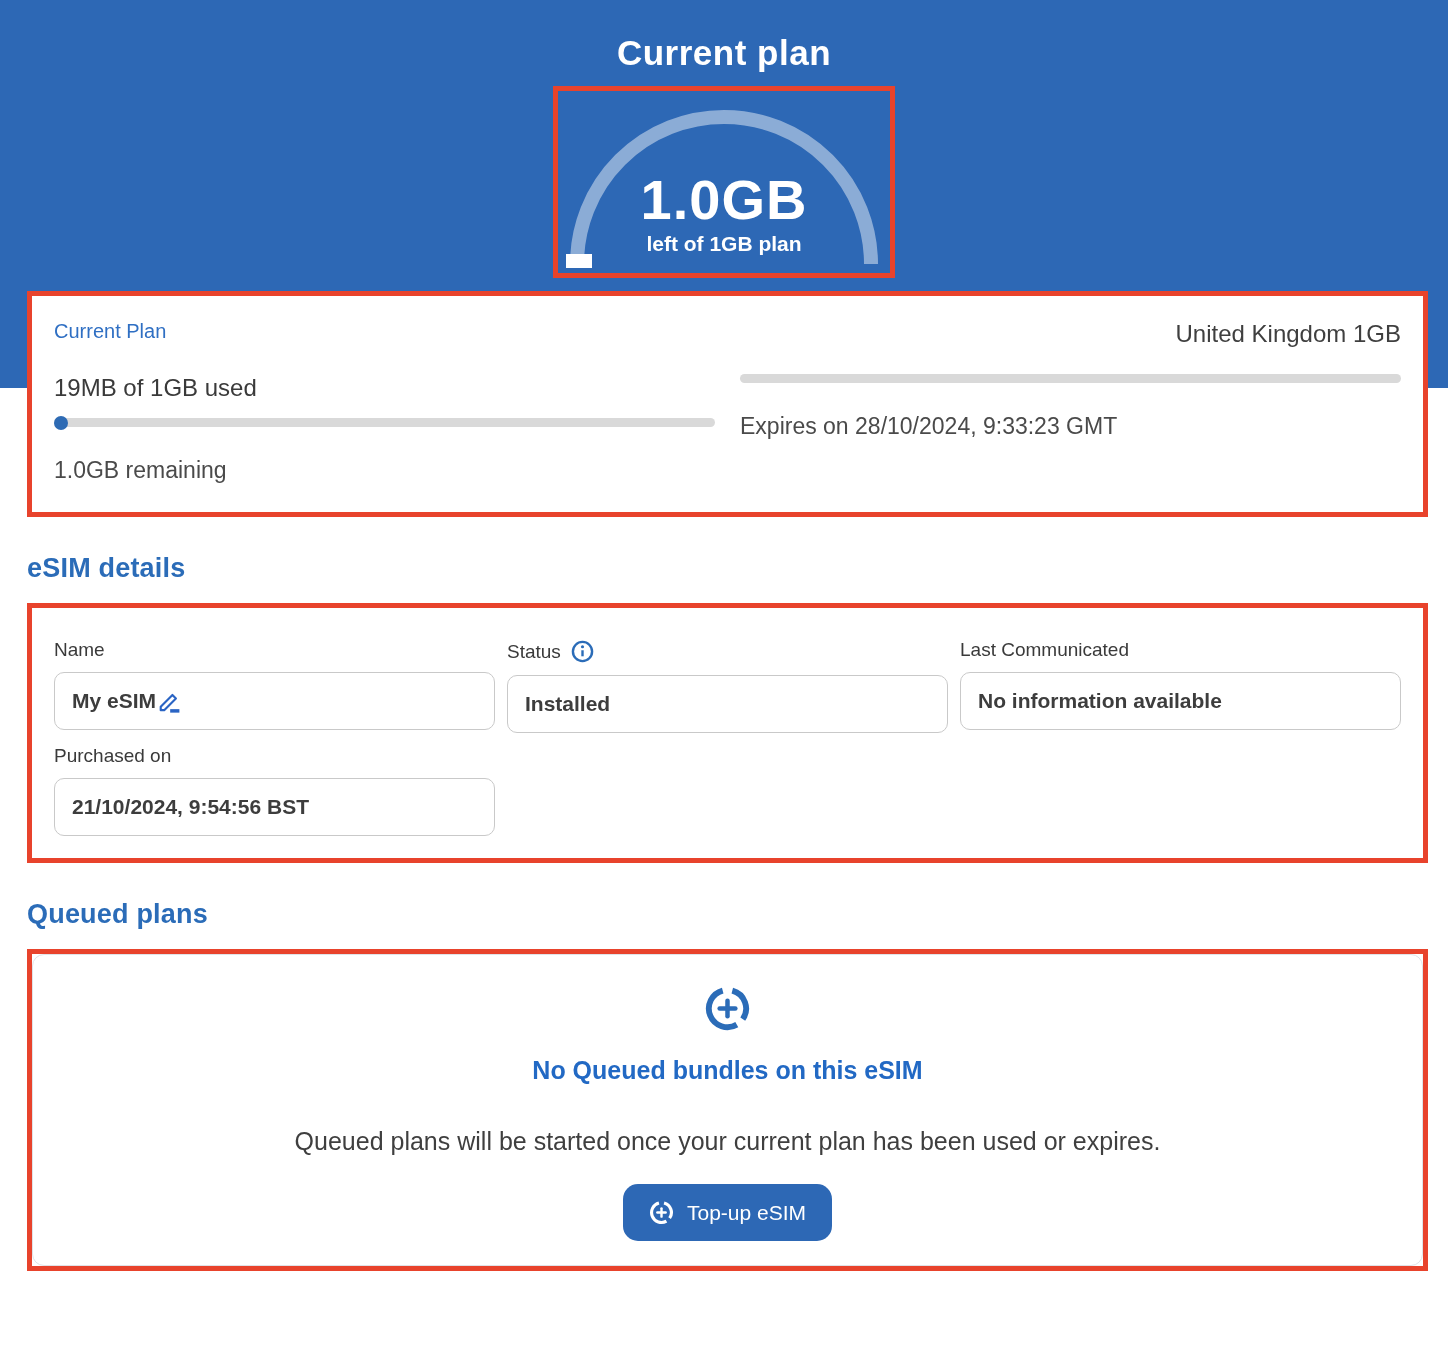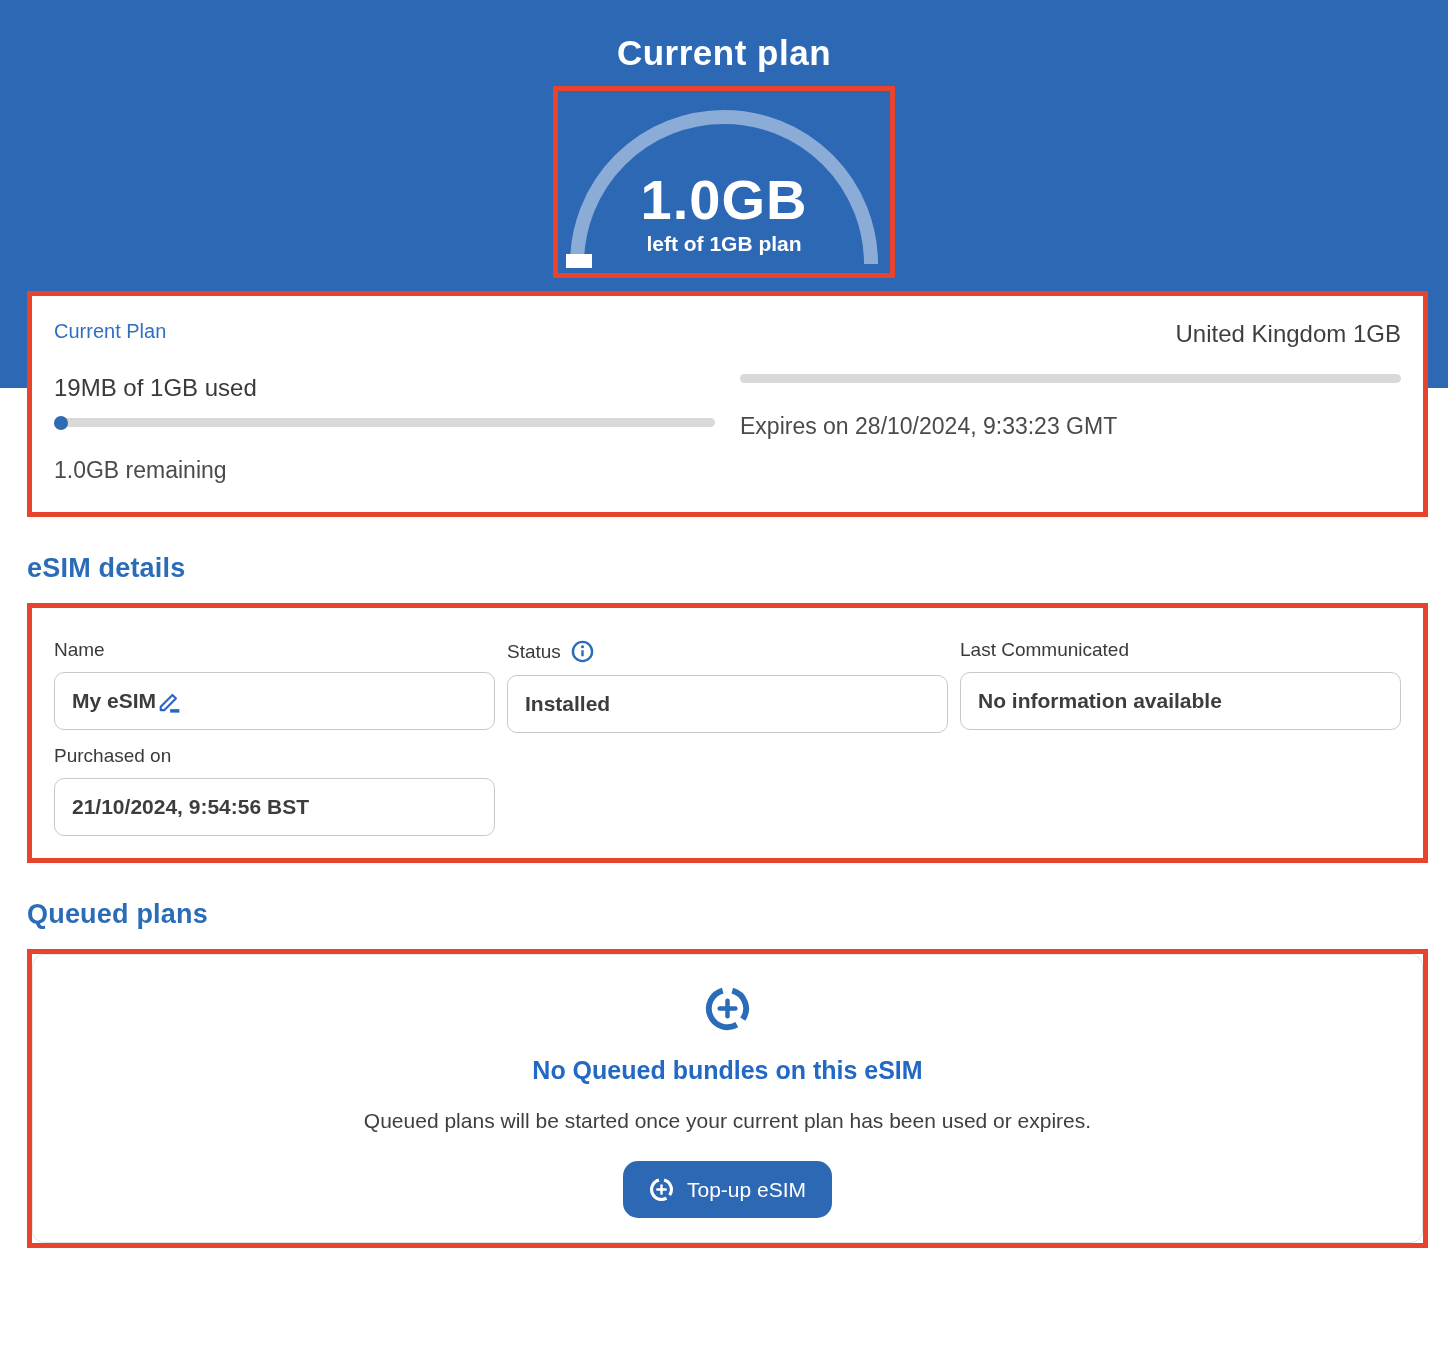--- a/index.html
+++ b/index.html
@@ -79,21 +79,21 @@
   }
   .field-value{font-size:21px;font-weight:700;color:#3d3d3d;}
   .icon-btn{display:inline-flex;align-items:center;cursor:pointer;background:none;border:none;padding:0;}
   
   .queued-annot{margin:0 20px 18px 27px;}
   .queued-inner{
     border:1px solid #dfe3e8;border-radius:12px;background:#fff;
     text-align:center;padding:30px 20px 24px;
   }
   .queued-title{color:#2269c4;font-size:25px;font-weight:600;margin-top:20px;}
-  .queued-caption{color:#3f3f3f;font-size:21px;margin-top:24px;}
+  .queued-caption{color:#3f3f3f;font-size:25px;margin-top:42px;}
   .topup-btn{
     margin-top:28px;display:inline-flex;align-items:center;gap:13px;
     background:var(--blue-bg);color:#fff;font-size:21px;
     border:none;border-radius:15px;padding:0 26px;height:57px;
     font-family:"Liberation Sans", sans-serif;cursor:pointer;
   }
   .add-icon{color:var(--blue-head);}
   .topup-btn .add-icon{color:#fff;}
 </style>
 </head>

